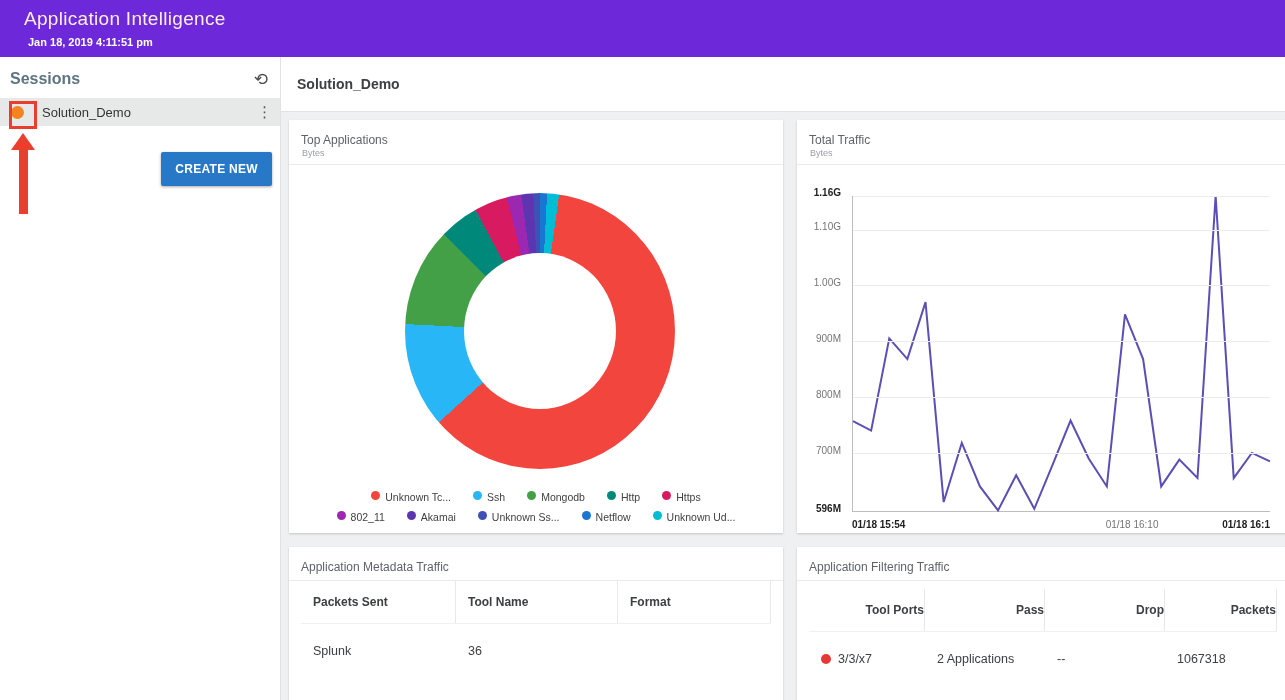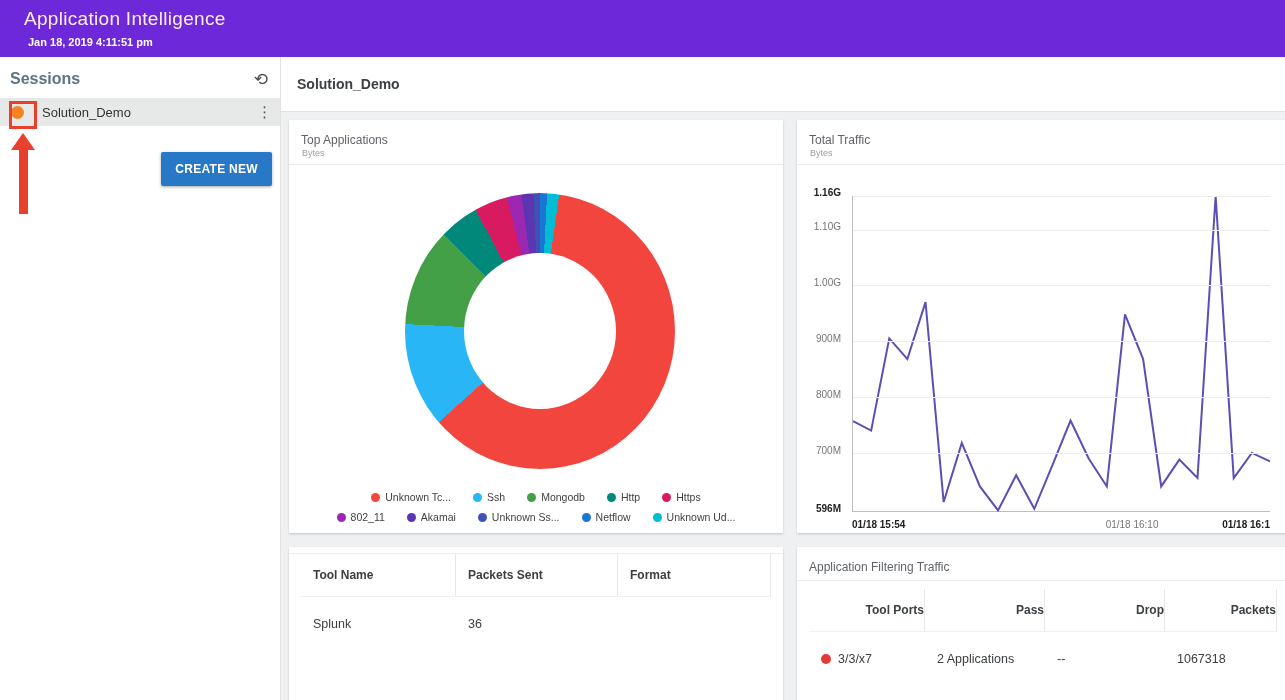--- a/index.html
+++ b/index.html
@@ -43,21 +43,21 @@
   .card-filtering  { left:516px; top:490px; width:492px; height:250px; }
   .card-title { padding:13px 12px 0 12px; font-size:12px; color:#5f6368; }
   .card-unit { padding:1px 28px 0 13px; font-size:9px; color:#9aa0a6; }
   .card-divider { border-bottom:1px solid #ebebeb; margin-top:6px; }
 
   
   .donut { position:absolute; left:116px; top:73px; width:270px; height:276px; border-radius:50%; }
   .donut-hole { position:absolute; left:59px; top:60px; right:59px; bottom:60px; border-radius:50%; background:#fff; }
   .legend { position:absolute; left:0; right:0; bottom:10px; }
   .legend-row { display:flex; justify-content:center; gap:22px; margin-top:8px; }
-  .lg-item { display:inline-flex; align-items:center; font-size:10.5px; color:#424242; cursor:pointer; }
+  .lg-item { display:inline-flex; font-size:10.5px; color:#424242; cursor:pointer; }
   .lg-dot { width:9px; height:9px; border-radius:50%; margin-right:5px; flex:none; }
 
   
   .plot { position:absolute; left:55px; top:76px; width:418px; height:316px;
     border-left:1px solid #bdbdbd; border-bottom:1px solid #bdbdbd; }
   .plot svg { position:absolute; left:0; top:0; width:100%; height:100%; overflow:visible; }
   .gridline { position:absolute; left:0; right:0; border-top:1px solid #ececec; }
   .y-axis { position:absolute; left:0; top:72px; width:50px; height:316px; }
   .ytick { position:absolute; right:6px; transform:translateY(-50%); font-size:10px; color:#757575; }
   .ytick.emph { font-weight:bold; color:#212121; }
@@ -190,25 +190,26 @@
         </div>
       <div class="x-axis">
           <div class="xtick xtick-strong" style="left: 0%; transform: none;">01/18 15:54</div>
           <div class="xtick" style="left: 43%; transform: translateX(-50%); margin-top: 24px;">01/18 16:01</div>
           <div class="xtick" style="left: 67%; transform: translateX(-50%);">01/18 16:10</div>
           <div class="xtick xtick-strong" style="left: 100%; transform: translateX(-100%);">01/18 16:1</div>
         </div>
     </div>
 
     <div class="card card-metadata">
+      <div class="card-title">Application Metadata Traffic</div>
       <div class="card-divider"></div>
       <div class="tbl">
         <div class="t-head">
+            <div class="t-hcell">Packets Sent</div>
             <div class="t-hcell">Tool Name</div>
-            <div class="t-hcell">Packets Sent</div>
             <div class="t-hcell">Format</div>
           </div>
         <div class="t-body">
             <div class="t-row">
               <div class="t-cell">
                 <span>Splunk</span>
               </div>
               <div class="t-cell">
                 <span>36</span>
               </div>

